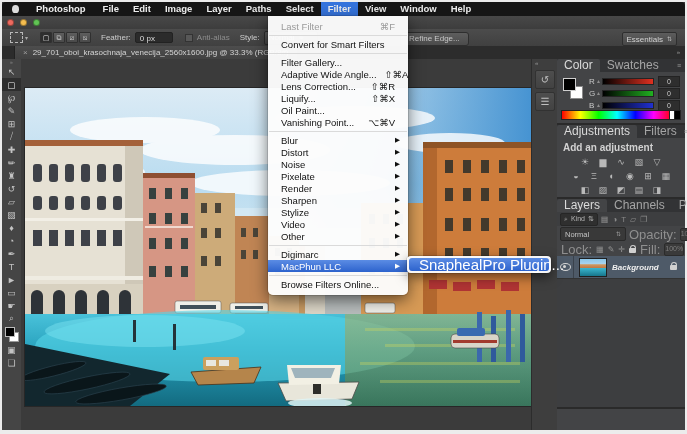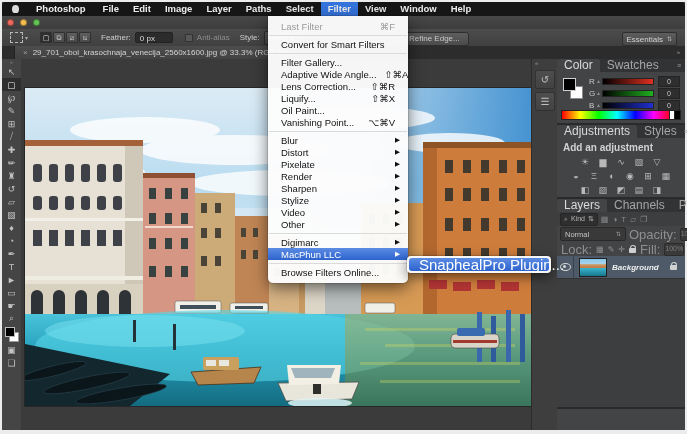--- a/index.html
+++ b/index.html
@@ -453,21 +453,21 @@
             </div>
         <span class="spectrum"></span>
         <span class="spec-end"></span>
         <span class="spec-end2"></span>
       </div>
     </div>
 
     <div class="panel">
       <div class="tabs-row">
         <span class="ptab active">Adjustments</span>
-        <span class="ptab">Styles</span>
+        <span class="ptab">Filters</span>
         <span class="ptab-menu">≡</span>
       </div>
       <div class="adj-heading">Add an adjustment</div>
       <div class="adj-row">
 
       <span class="adj-icon">☀</span>
             <span class="adj-icon">▆</span>
             <span class="adj-icon">∿</span>
             <span class="adj-icon">▧</span>
             <span class="adj-icon">▽</span>
@@ -595,20 +595,25 @@
         <span class="mi-label">Blur</span>
         <span class="mi-shortcut"></span>
         <span class="mi-arrow">▶</span>
       </div>
         <div class="mi">
         <span class="mi-label">Distort</span>
         <span class="mi-shortcut"></span>
         <span class="mi-arrow">▶</span>
       </div>
         <div class="mi">
+        <span class="mi-label">Noise</span>
+        <span class="mi-shortcut"></span>
+        <span class="mi-arrow">▶</span>
+      </div>
+        <div class="mi">
         <span class="mi-label">Pixelate</span>
         <span class="mi-shortcut"></span>
         <span class="mi-arrow">▶</span>
       </div>
         <div class="mi">
         <span class="mi-label">Render</span>
         <span class="mi-shortcut"></span>
         <span class="mi-arrow">▶</span>
       </div>
         <div class="mi">

